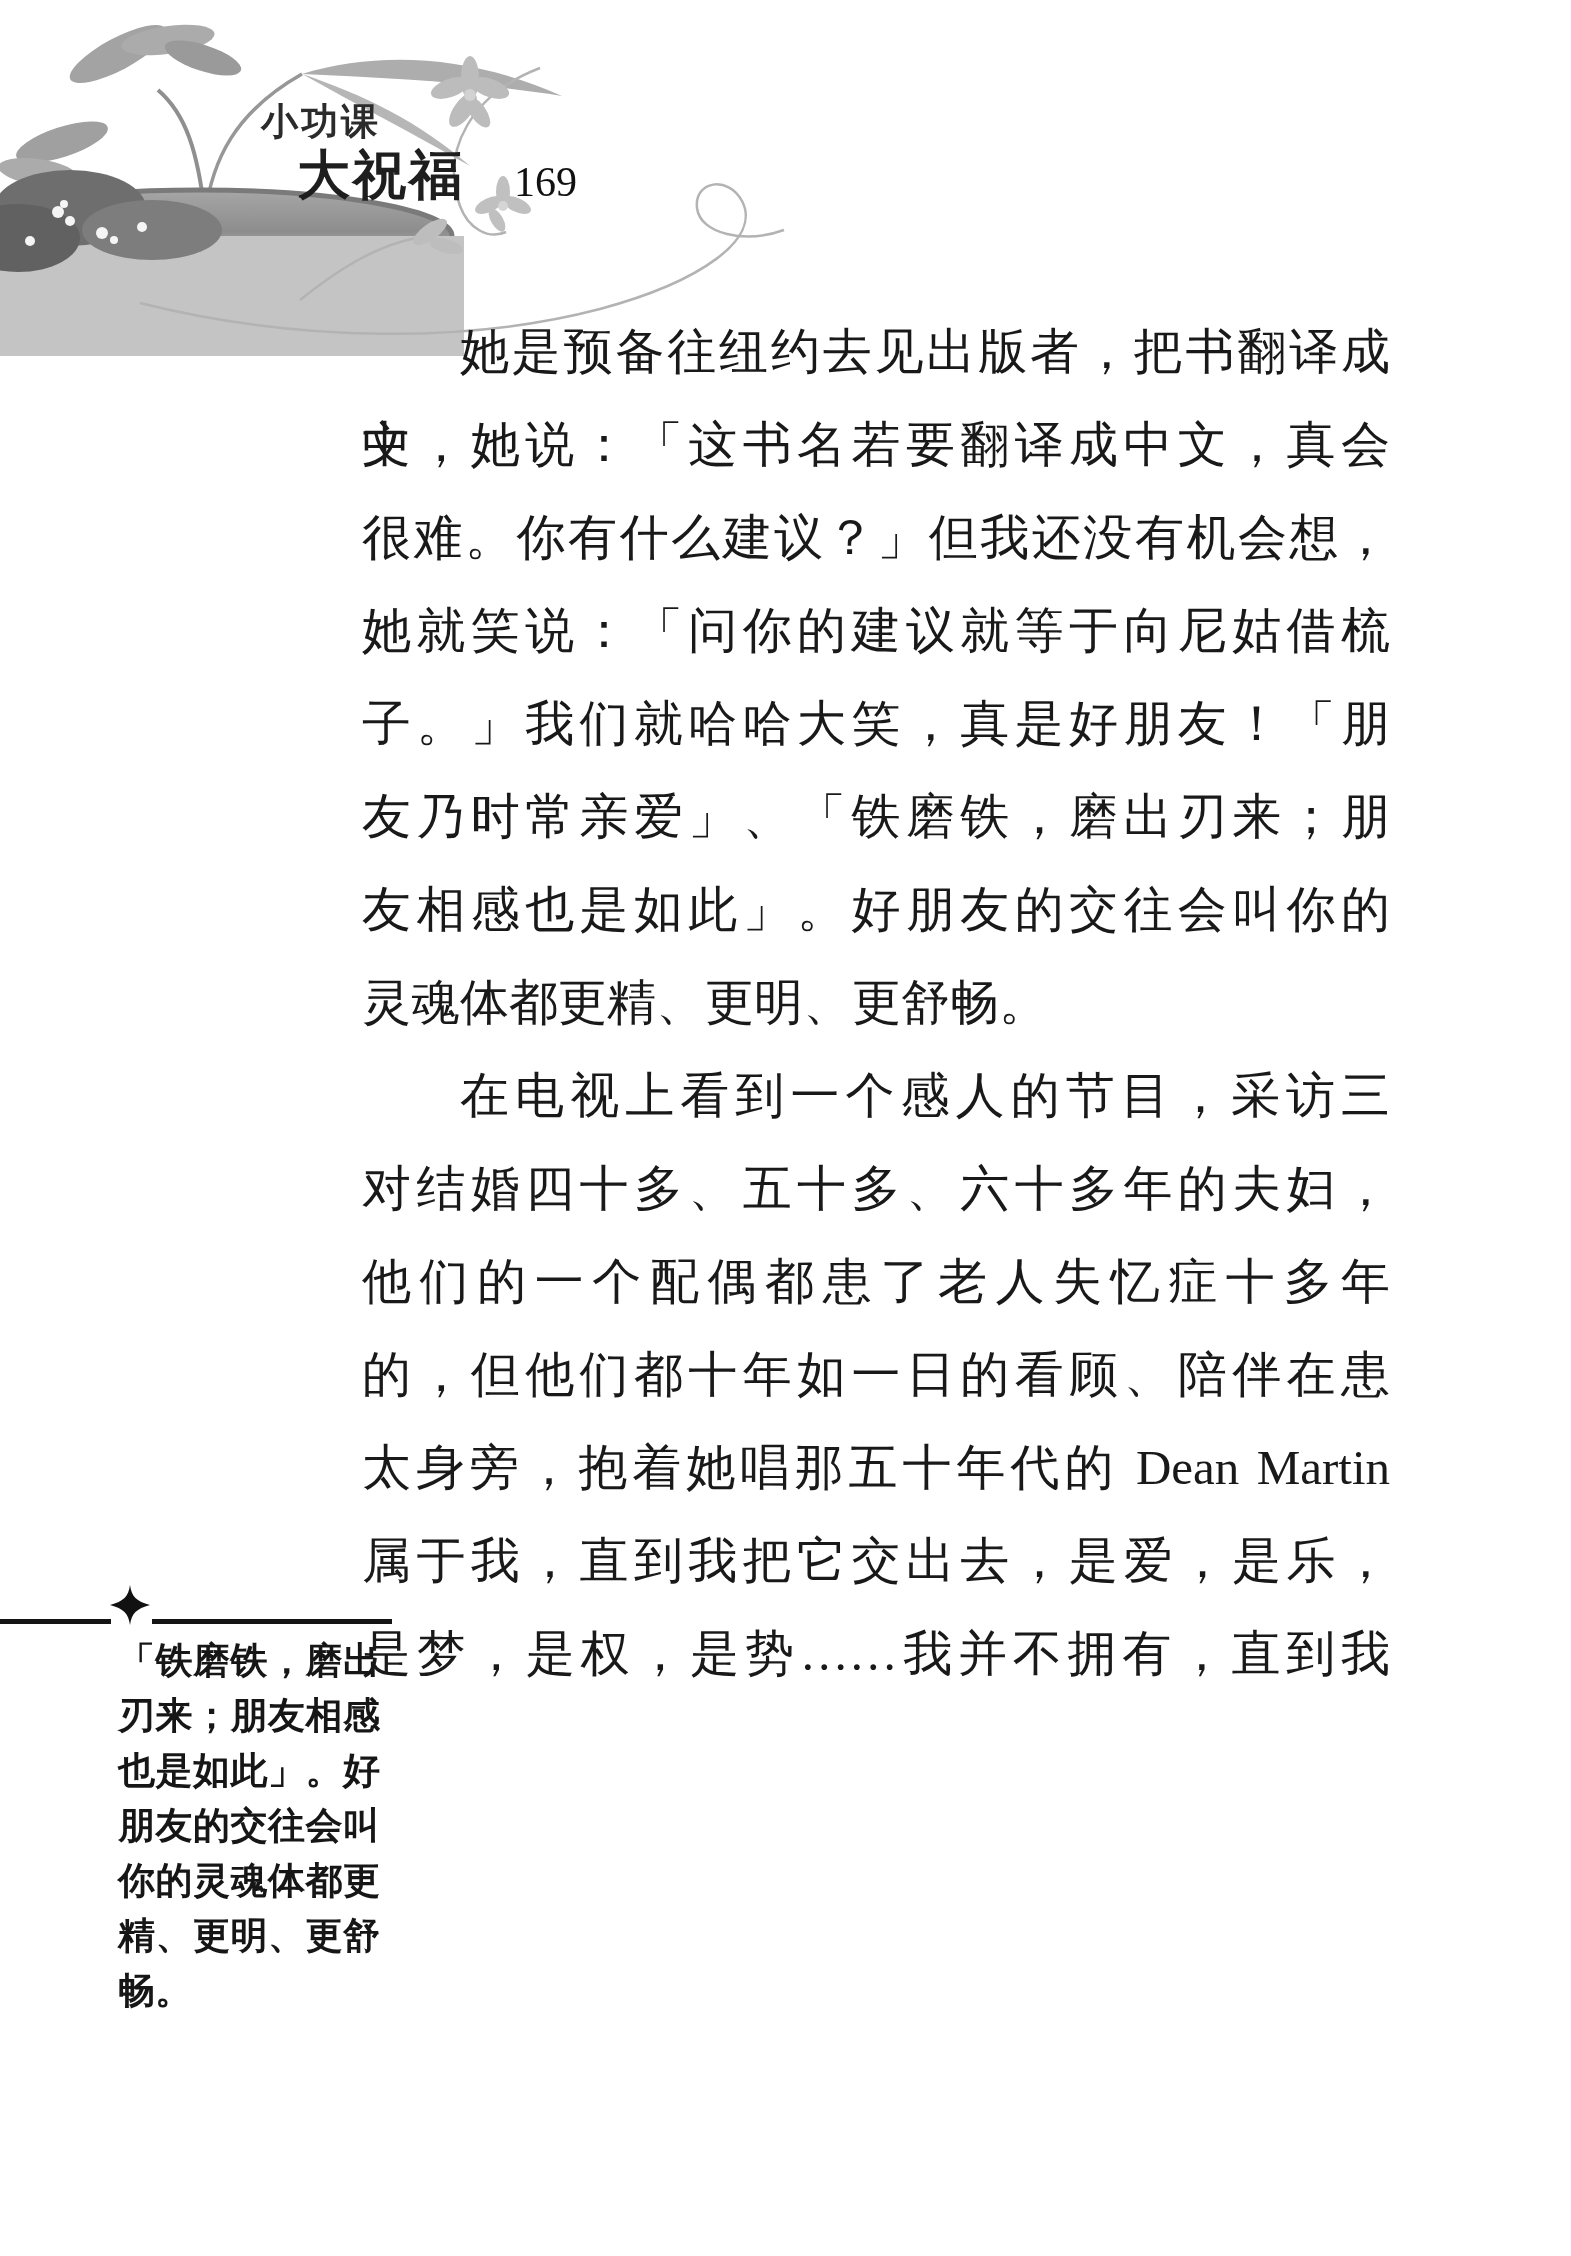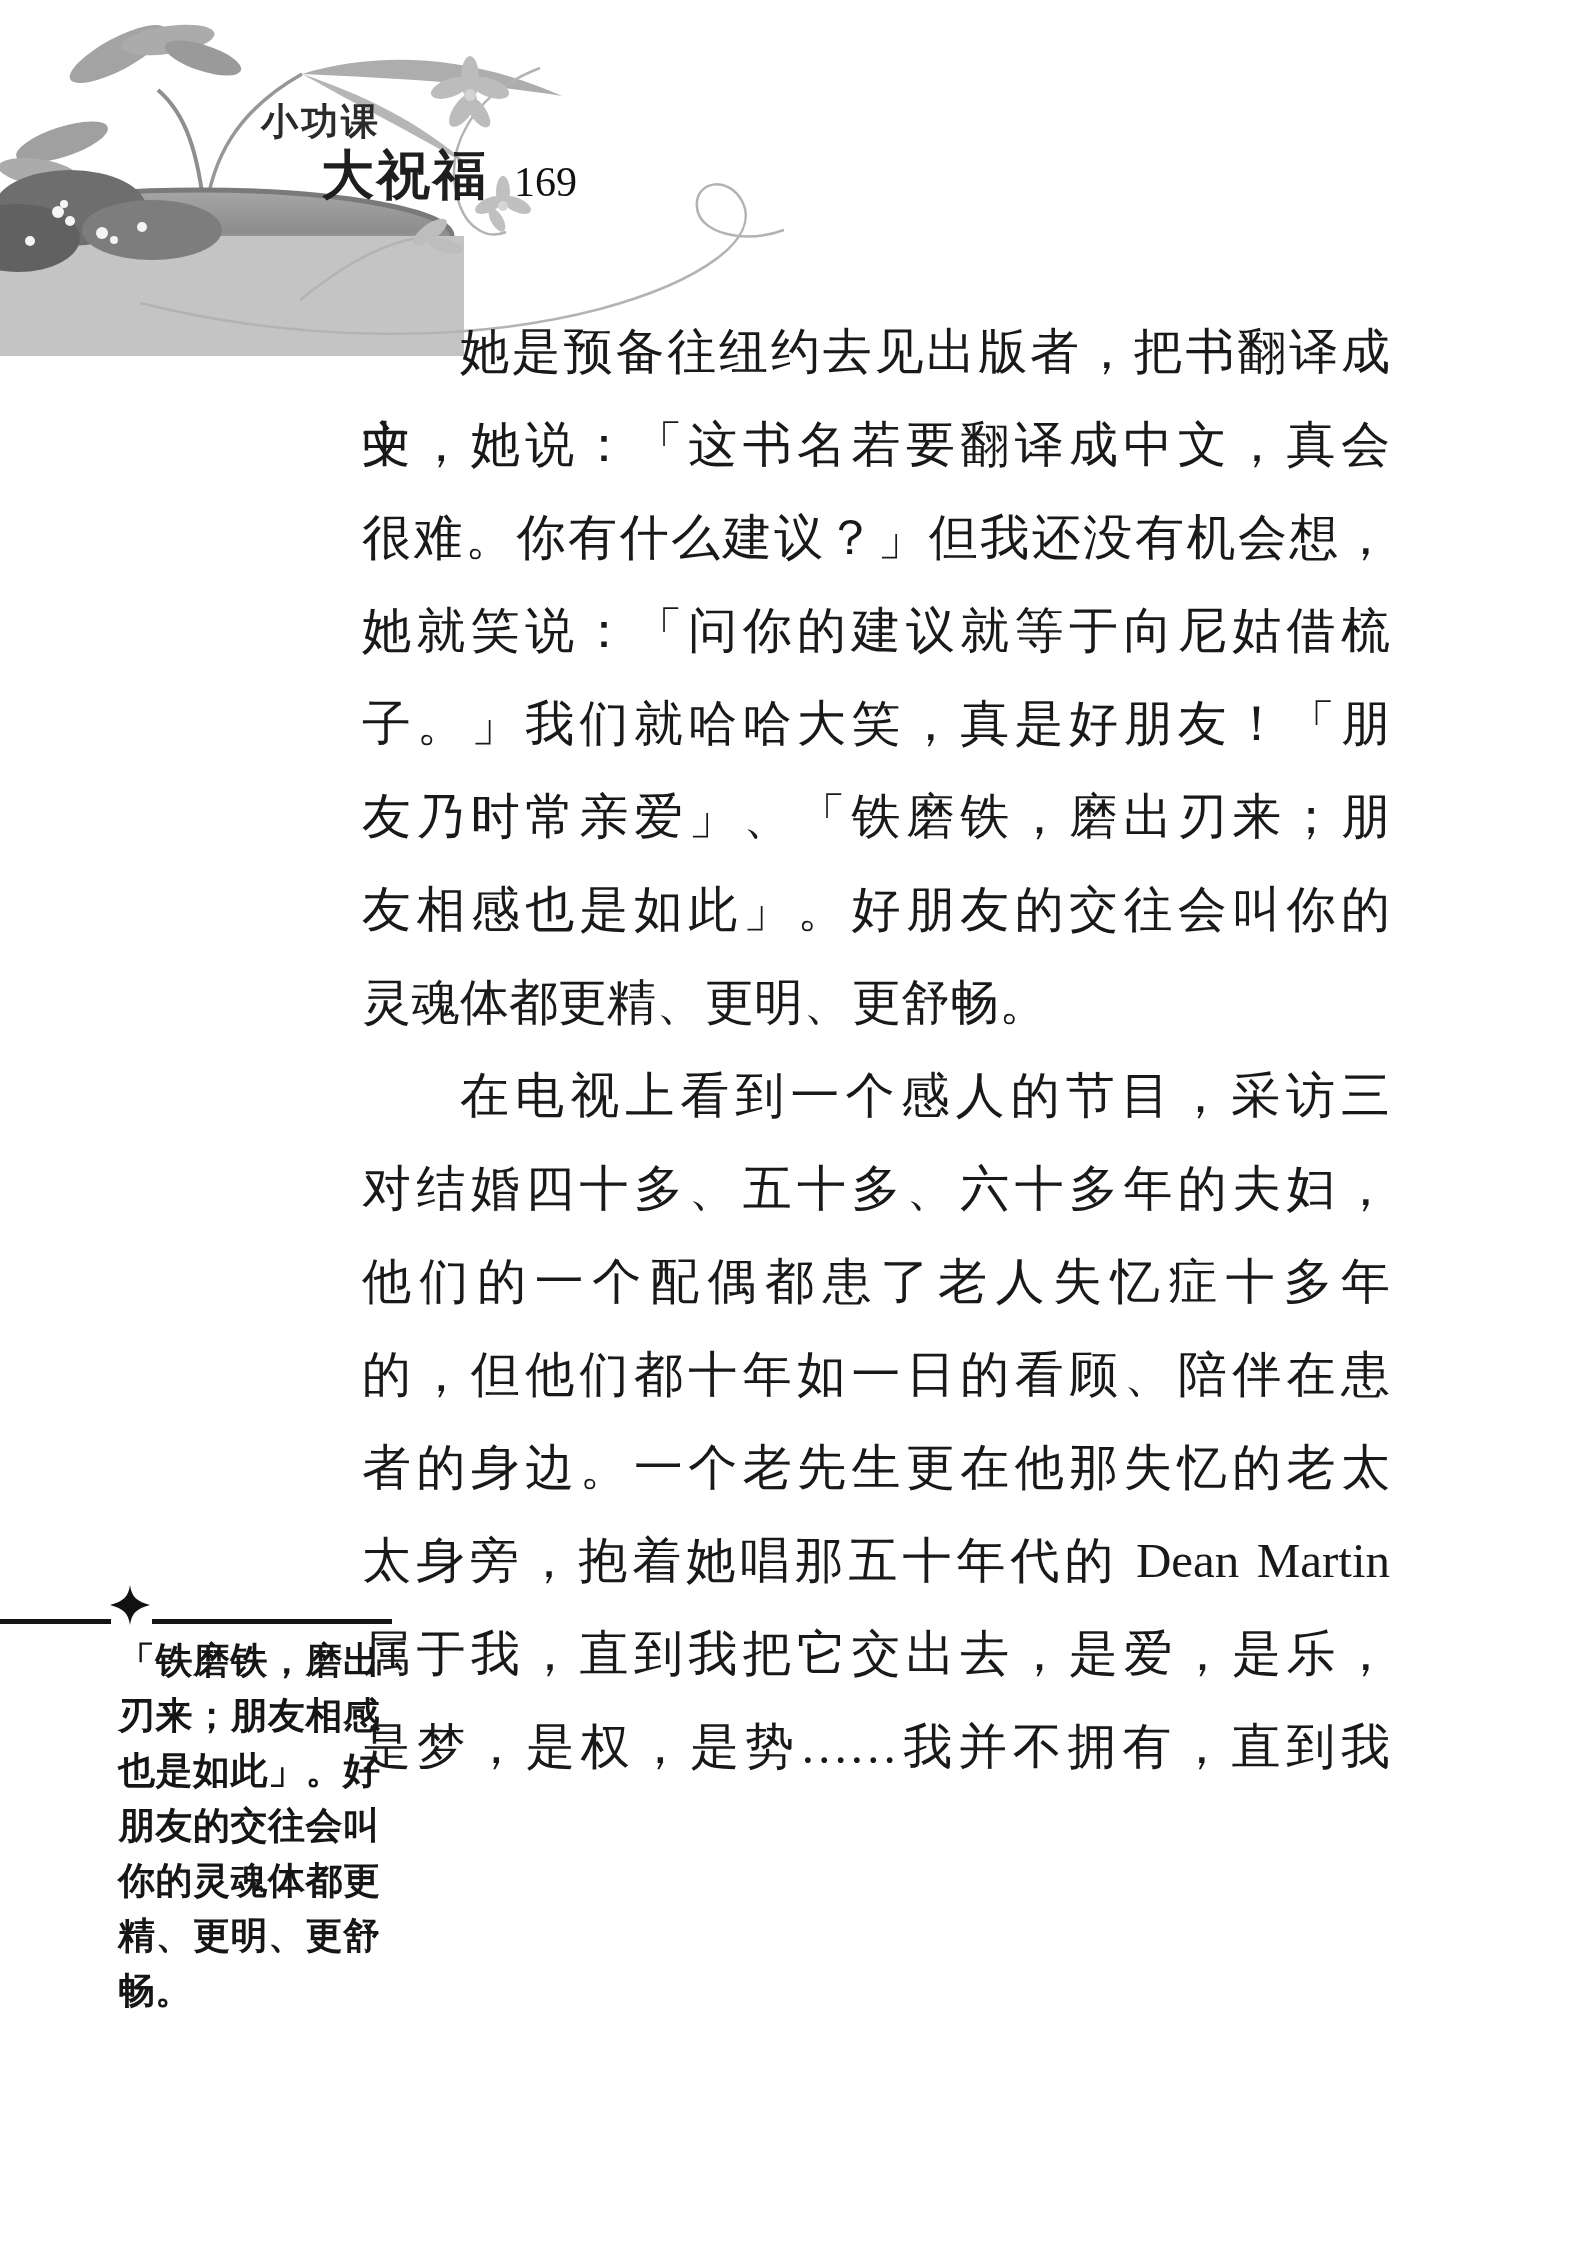--- a/index.html
+++ b/index.html
@@ -36,21 +36,20 @@
   .header-title {
     position: absolute;
     left: 297px;
     top: 140px;
     font-family: "Liberation Sans", "DejaVu Sans", sans-serif;
     font-weight: 700;
     font-size: 53px;
     letter-spacing: 3px;
     color: #1e1e1e;
     white-space: nowrap;
-    margin-left: 24px;
   }
   .page-number {
     position: absolute;
     left: 514px;
     top: 158px;
     font-family: "Liberation Serif", "DejaVu Serif", serif;
     font-size: 42px;
     color: #111111;
     white-space: nowrap;
   }
@@ -185,21 +184,20 @@
     <div class="ln j">很难。你有什么建议？」但我还没有机会想，</div>
     <div class="ln j">她就笑说：「问你的建议就等于向尼姑借梳</div>
     <div class="ln j">子。」我们就哈哈大笑，真是好朋友！「朋</div>
     <div class="ln j">友乃时常亲爱」、「铁磨铁，磨出刃来；朋</div>
     <div class="ln j">友相感也是如此」。好朋友的交往会叫你的</div>
     <div class="ln">灵魂体都更精、更明、更舒畅。</div>
     <div class="ln j ind">在电视上看到一个感人的节目，采访三</div>
     <div class="ln j">对结婚四十多、五十多、六十多年的夫妇，</div>
     <div class="ln j">他们的一个配偶都患了老人失忆症十多年</div>
     <div class="ln j">的，但他们都十年如一日的看顾、陪伴在患</div>
-    <div class="ln j">者的身边。一个老先生更在他那失忆的老太</div>
     <div class="ln j">太身旁，抱着她唱那五十年代的 Dean Martin</div>
     <div class="ln j">属于我，直到我把它交出去，是爱，是乐，</div>
     <div class="ln j">是梦，是权，是势……我并不拥有，直到我</div>
   </main>
 
   <div class="rule-seg rule-left"></div>
   <div class="rule-seg rule-right"></div>
 
   <svg class="sparkle" viewBox="0 0 38 38" aria-hidden="true">
     <path d="M19 0 C20.5 11 25 15.5 38 19 C25 22.5 20.5 27 19 38 C17.5 27 13 22.5 0 19 C13 15.5 17.5 11 19 0 Z" fill="#111111"></path>

